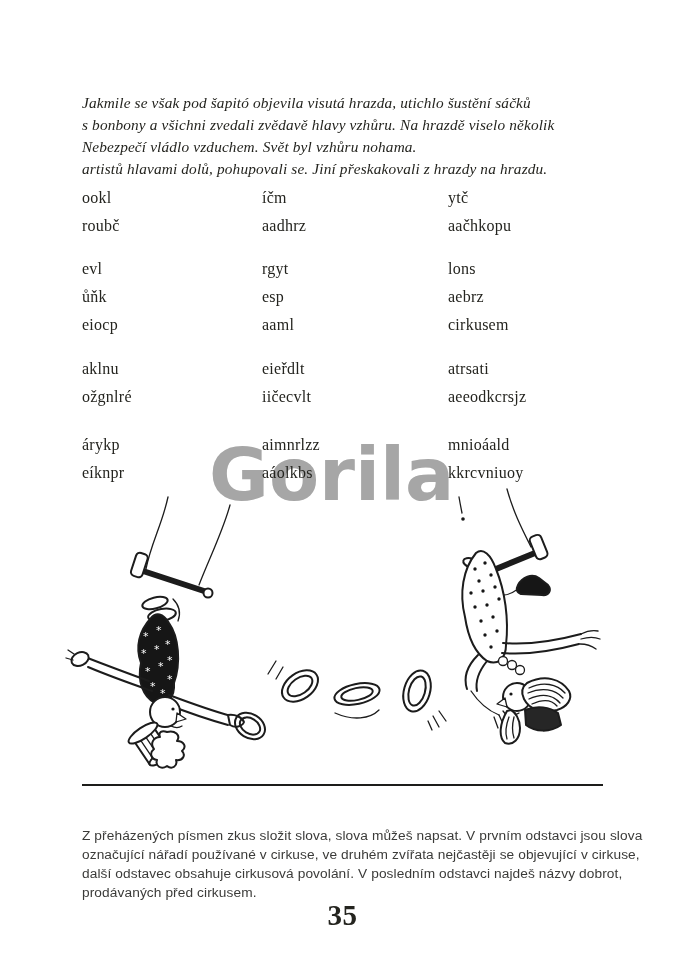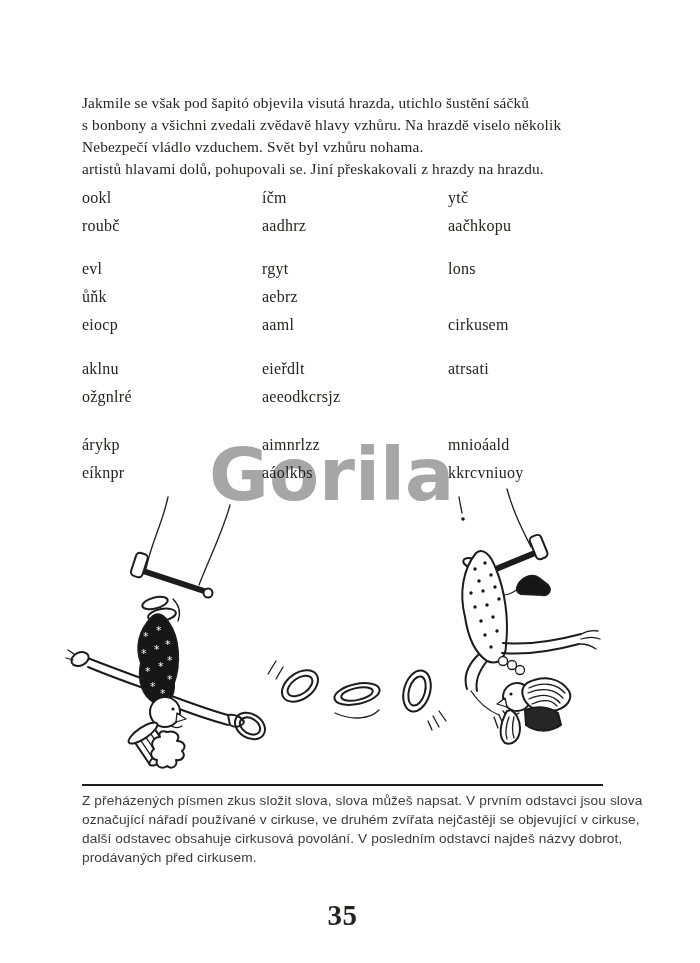--- a/index.html
+++ b/index.html
@@ -4,41 +4,41 @@
 <style>
   html,body{margin:0;padding:0;background:#e9e9e9;}
   .page{
     position:relative;width:700px;height:963px;background:#ffffff;
     font-family:"Liberation Serif",serif;color:#24241f;overflow:hidden;
     margin:0 auto;box-shadow:0 0 4px rgba(0,0,0,.2);
   }
   
   .intro{position:absolute;left:82px;top:92px;width:534px;font-size:15.3px;
          line-height:22px;letter-spacing:.15px;z-index:3;}
-  .intro div{white-space:nowrap;}
+  .intro div{white-space:nowrap;font-style:italic;}
   
   .group{position:absolute;left:82px;width:524px;font-size:16px;letter-spacing:.25px;z-index:3;}
   .g1{top:184px}.g2{top:255px}.g3{top:355px}.g4{top:431px}
   .row{display:flex;height:28px;line-height:28px;}
   .c1{width:180px}.c2{width:186px}.c3{flex:1}
   
   .watermark{position:absolute;left:209px;top:438px;z-index:1;
              font-family:"DejaVu Sans",sans-serif;font-weight:bold;
              font-size:73px;line-height:1;letter-spacing:0;}
   
   .illu{position:absolute;left:55px;top:485px;z-index:2;}
   .illu path,.illu ellipse,.illu circle,.illu line,.illu rect{
       stroke:#1c1c1c;stroke-width:2;fill:none;stroke-linecap:round;stroke-linejoin:round;}
   .illu .fw{fill:#ffffff}.illu .fb{fill:#161616}.illu .fd{fill:#262626}
   .illu .thin{stroke-width:1.3}.illu .bar{stroke-width:6}
   .illu .star{font-family:"DejaVu Sans",sans-serif;font-size:11px;fill:#ffffff;stroke:none;}
   .illu .dot{fill:#161616;stroke:none;}
   
   .rule{position:absolute;left:82px;top:784px;width:521px;height:2px;z-index:3;}
-  .instructions{position:absolute;left:82px;top:791px;width:536px;z-index:3;
+  .instructions{position:absolute;left:82px;top:826px;width:536px;z-index:3;
                 font-family:"Liberation Sans",sans-serif;font-size:13.7px;
                 line-height:19px;letter-spacing:.1px;}
   .instructions div{white-space:nowrap;}
   .pageno{position:absolute;left:82px;top:857px;width:521px;text-align:center;
           font-size:29px;font-weight:bold;z-index:3;letter-spacing:.5px;margin-top:42px;}
 </style>
 </head>
 <body>
 
 <div class="page" style="color: rgb(36, 36, 31);">
@@ -64,37 +64,39 @@
   </div>
 
   <div class="group g2">
     <div class="row">
       <span class="c1">evl</span>
       <span class="c2">rgyt</span>
       <span class="c3">lons</span>
     </div>
     <div class="row">
       <span class="c1">ůňk</span>
+      <span class="c2">esp</span>
       <span class="c3">aebrz</span>
     </div>
     <div class="row">
       <span class="c1">eiocp</span>
       <span class="c2">aaml</span>
       <span class="c3">cirkusem</span>
     </div>
   </div>
 
   <div class="group g3">
     <div class="row">
       <span class="c1">aklnu</span>
       <span class="c2">eieřdlt</span>
       <span class="c3">atrsati</span>
     </div>
     <div class="row">
       <span class="c1">ožgnlré</span>
+      <span class="c2">iičecvlt</span>
       <span class="c3">aeeodkcrsjz</span>
     </div>
   </div>
 
   <div class="group g4">
     <div class="row">
       <span class="c1">árykp</span>
       <span class="c2">aimnrlzz</span>
       <span class="c3">mnioáald</span>
     </div>

